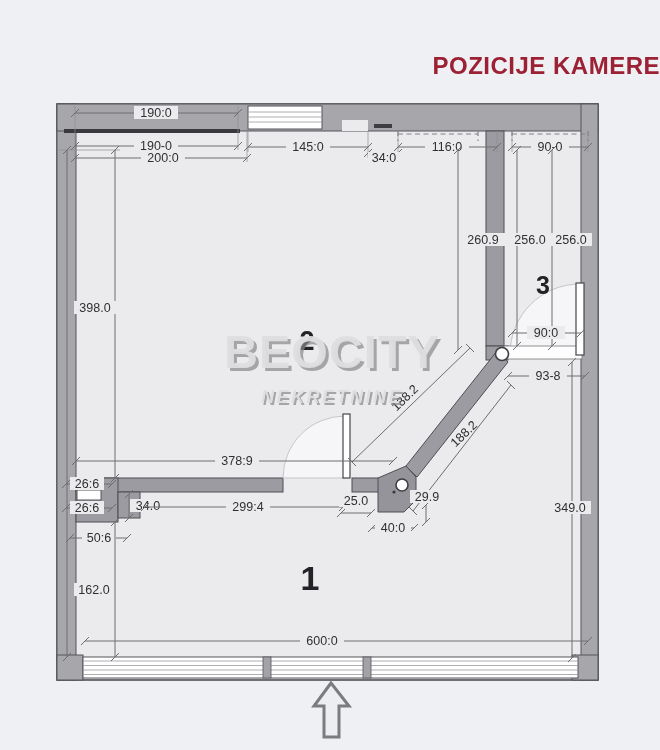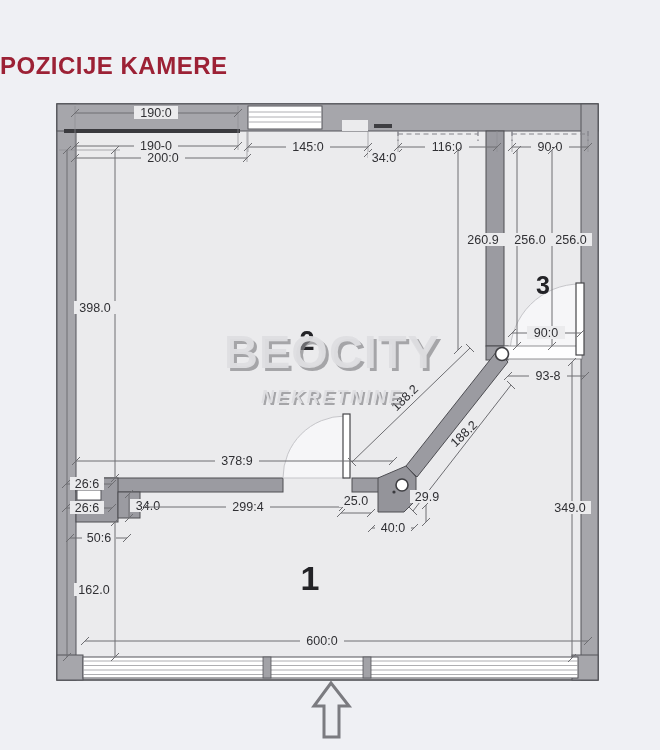--- a/index.html
+++ b/index.html
@@ -4,21 +4,21 @@
 <style>
   html,body{margin:0;padding:0;}
   body{
     width:660px;height:750px;
     background:#eff0f4;
     font-family:"Liberation Sans", sans-serif;
     position:relative;overflow:hidden;
   }
   .page-title{
     position:absolute;top:52px;left:0;width:660px;
-    text-align:left;
+    text-align:right;
     font-size:24px;font-weight:700;letter-spacing:.5px;
     color:#9c2135;
   }
   svg{position:absolute;top:0;left:0;}
   .wall{fill:#a6a6ab;stroke:#55555a;stroke-width:1;}
   .wall2{fill:#9b9ba1;stroke:#4e4e53;stroke-width:1;}
   .block{fill:#94949a;stroke:#4e4e53;stroke-width:1;}
   .floor{fill:#ebebed;stroke:#46464a;stroke-width:1.5;}
   .win{fill:#ffffff;stroke:#55555a;stroke-width:1;}
   .glz{stroke:#9a9a9e;stroke-width:.8;fill:none;}

